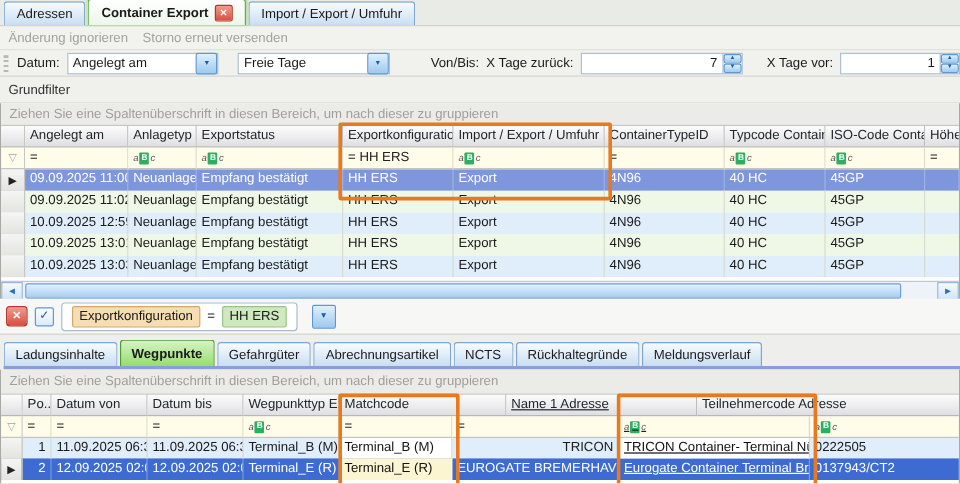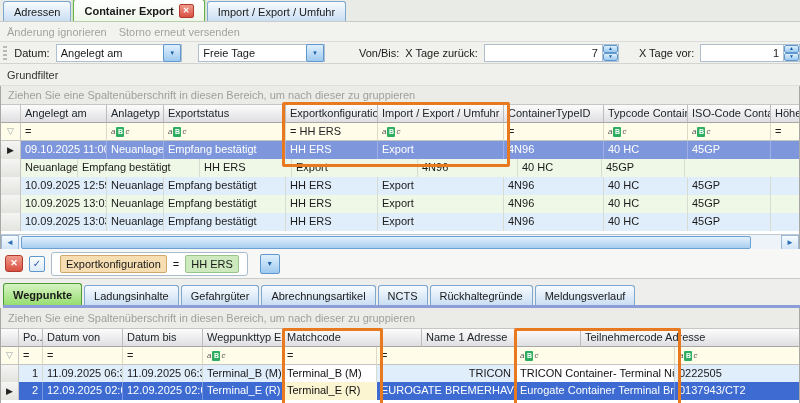--- a/index.html
+++ b/index.html
@@ -70,21 +70,21 @@
 
   
   .tabbar-bottom{position:absolute;left:0;top:279px;width:800px;height:29px;box-sizing:border-box;background:#eeefec;padding:3px 0 0 3px;}
   .btabs{display:flex;align-items:flex-end;height:23px;}
   .btab{display:flex;align-items:center;height:19px;padding:0 9px;margin-right:2px;border:1px solid #7da7cf;border-bottom:none;border-radius:3px 3px 0 0;background:linear-gradient(#f7fbff,#cadef2);white-space:nowrap;}
   .btab.active{height:21px;background:linear-gradient(#d6f3c2,#96dd70);border-color:#4e9a34;font-weight:bold;}
   .btabline{height:3px;background:#8d9dd8;}
 
   
   .g2 .c0{width:18px;}.g2 .c1{width:24px;}.g2 .c2{width:80px;}.g2 .c3{width:80px;}.g2 .c4{width:80px;}
-  .g2 .c5{width:94px;}.g2 .c6{width:139px;text-align:right;}.g2 .c7{width:159px;}.g2 .c8{flex:1;border-right:none;}
+  .g2 .c5{width:94px;}.g2 .c6{width:139px;text-align:right;}.g2 .c7{width:159px;text-decoration:underline;}.g2 .c8{flex:1;border-right:none;}
   .grid2{top:308px;height:95px;}
   .num{justify-content:flex-end;display:flex;}
   .cell-white{background:#ffffff;color:#111;}
   .cell-yellow{background:#fbf5d2;color:#111;}
 
   
   .anno{position:absolute;border:3px solid #e8791f;border-radius:2px;pointer-events:none;z-index:50;}
 </style>
 </head>
 <body>
@@ -233,33 +233,34 @@
         </div>
       <div class="cell c9">
           <span>=</span>
         </div>
     </div>
 
     <div class="row rsel1">
       <div class="cell ind c0">
           <span class="arrow">▶</span>
         </div>
-      <div class="cell c1">09.10.2025 11:00</div>
+      <div class="cell c1">09.09.2025 11:00</div>
       <div class="cell c2">Neuanlage</div>
       <div class="cell c3">Empfang bestätigt</div>
       <div class="cell c4">HH ERS</div>
       <div class="cell c5">Export</div>
       <div class="cell c6">4N96</div>
       <div class="cell c7">40 HC</div>
       <div class="cell c8">45GP</div>
       <div class="cell c9"></div>
     </div>
 
     <div class="row rgreen">
       <div class="cell ind c0"></div>
+      <div class="cell c1">09.09.2025 11:02</div>
       <div class="cell c2">Neuanlage</div>
       <div class="cell c3">Empfang bestätigt</div>
       <div class="cell c4">HH ERS</div>
       <div class="cell c5">Export</div>
       <div class="cell c6">4N96</div>
       <div class="cell c7">40 HC</div>
       <div class="cell c8">45GP</div>
       <div class="cell c9"></div>
     </div>
 
@@ -328,25 +329,25 @@
       <span>=</span>
       <span class="chip green">HH ERS</span>
     </span>
     <span class="btn-blue fp-dd">
         <span style="font-size:7px">▼</span>
       </span>
   </div>
 
   <div class="tabbar-bottom">
     <div class="btabs">
+      <div class="btab">
+          <span>Ladungsinhalte</span>
+        </div>
       <div class="btab active">
           <span>Wegpunkte</span>
-        </div>
-      <div class="btab">
-          <span>Ladungsinhalte</span>
         </div>
       <div class="btab">
           <span>Gefahrgüter</span>
         </div>
       <div class="btab">
           <span>Abrechnungsartikel</span>
         </div>
       <div class="btab">
           <span>NCTS</span>
         </div>

